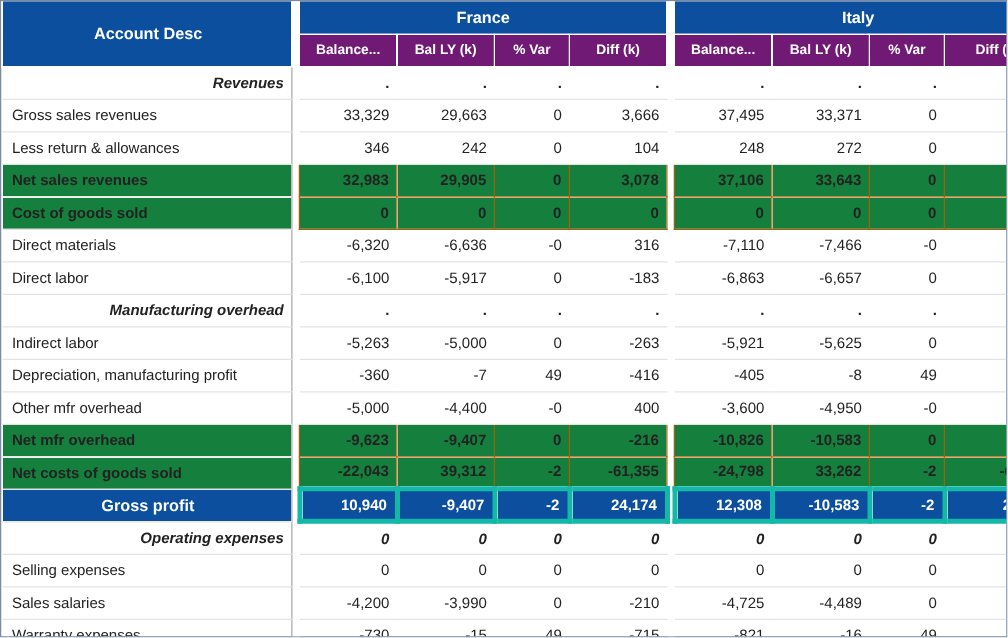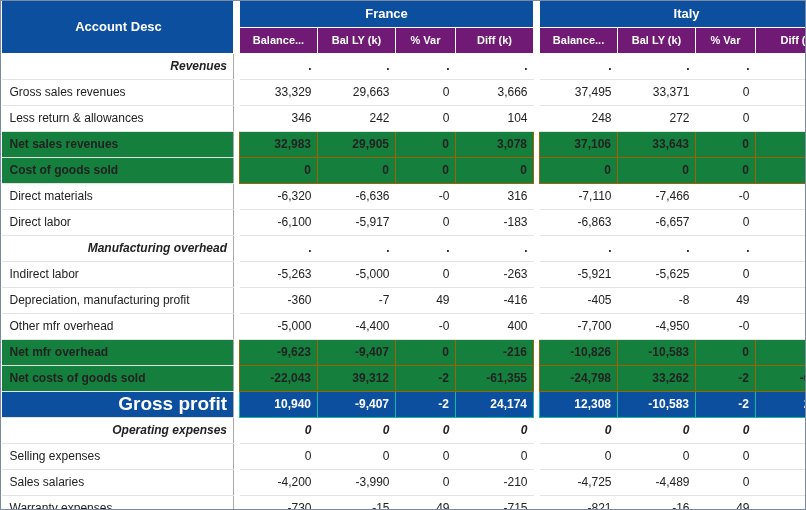--- a/index.html
+++ b/index.html
@@ -12,22 +12,22 @@
 .sub th{background:#701a75;color:#fff;font-weight:bold;font-size:11px;text-align:center;border:1px solid #fff}
 .acctcol{width:232px;border-right:1px solid #a9a9a9}
 .gap{width:6px;min-width:6px;padding:0;border:none;background:#fff}
 .num{text-align:right;width:78px}
 .sec td.acctcol{font-weight:bold;font-style:italic;text-align:right}
 .sec td{font-weight:bold}
 .hl td{background:#15803d;font-weight:bold}
 .hl td.acctcol{text-align:left}
 .hlbox td.num{border:1px solid #a16207}
 .gp td{background:#0b4f9e;color:#fff;font-weight:bold}
-.gp td.acctcol{text-align:right;font-size:19px}
-.gp td.num{border:1px solid #14b8a6;font-size:12px}
+.gp td.acctcol{text-align:center;font-size:13px}
+.gp td.num{border:4px solid #14b8a6;font-size:12px}
 .gap, tr .gap{background:#fff!important;border:none!important}
 .acctcol{padding-left:8px}
 .ind{padding-left:8px}
 </style>
 </head>
 <body>
 
 <div class="wrap">
 <table>
   <colgroup>
@@ -194,21 +194,21 @@
           <td class="num">-3</td>
         </tr>
         <tr>
           <td class="acctcol ind">Other mfr overhead</td>
           <td class="gap"></td>
           <td class="num">-5,000</td>
           <td class="num">-4,400</td>
           <td class="num">-0</td>
           <td class="num">400</td>
           <td class="gap"></td>
-          <td class="num">-7,700</td>
+          <td class="num">-3,600</td>
           <td class="num">-4,950</td>
           <td class="num">-0</td>
           <td class="num">4</td>
         </tr>
         <tr class="hl hlbox">
           <td class="acctcol">Net mfr overhead</td>
           <td class="gap"></td>
           <td class="num">-9,623</td>
           <td class="num">-9,407</td>
           <td class="num">0</td>

